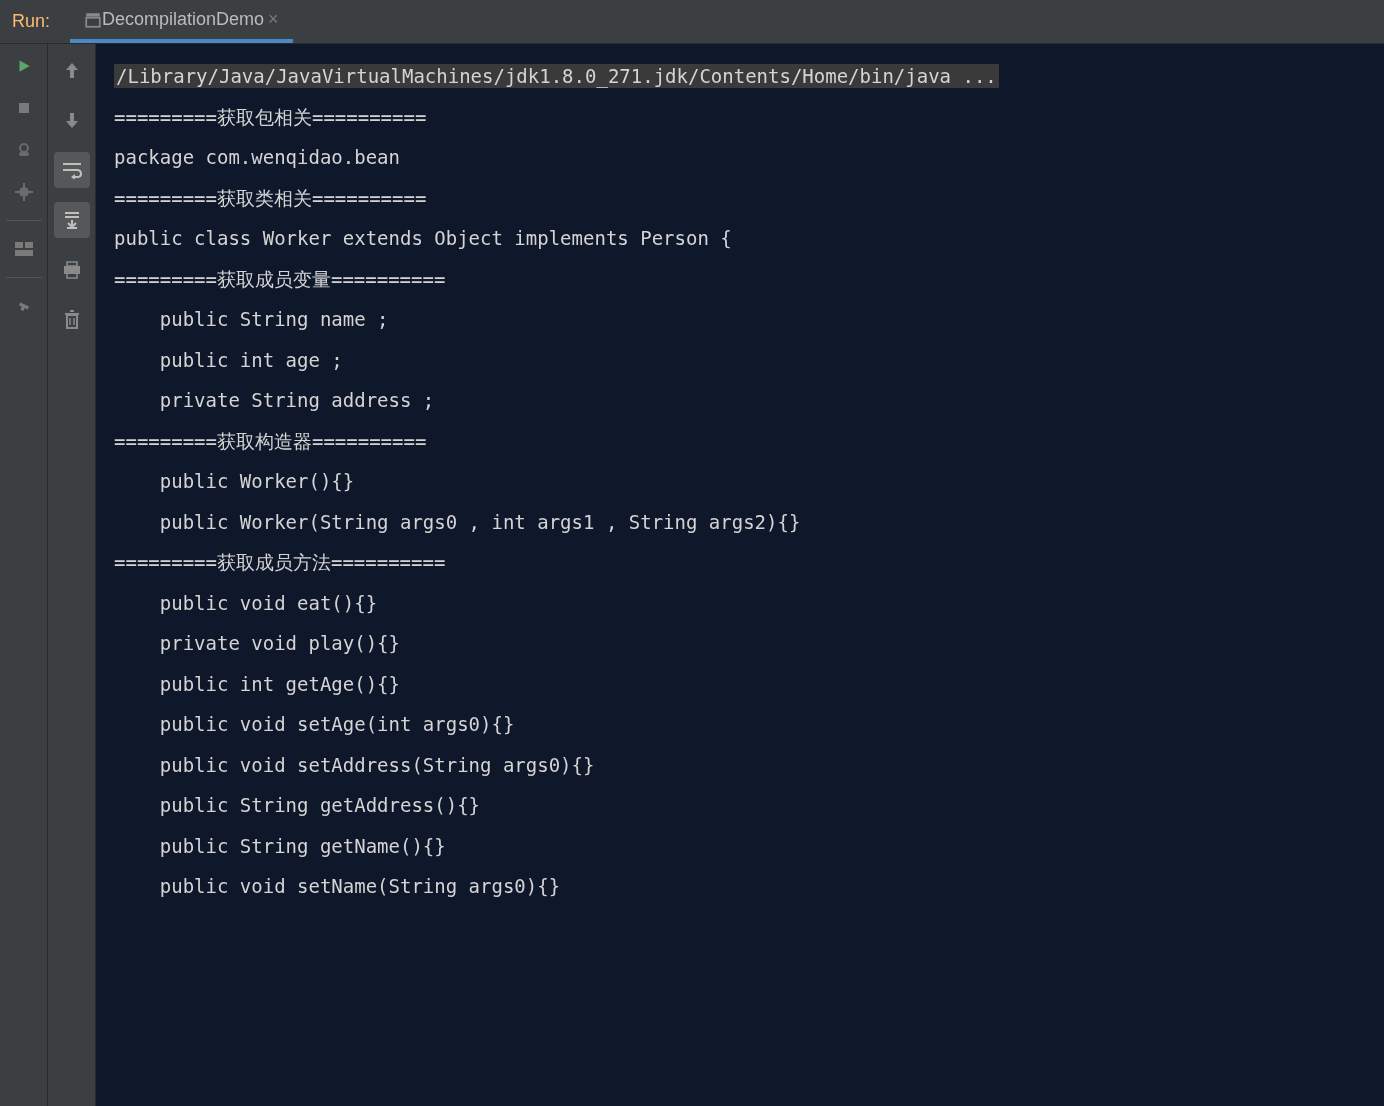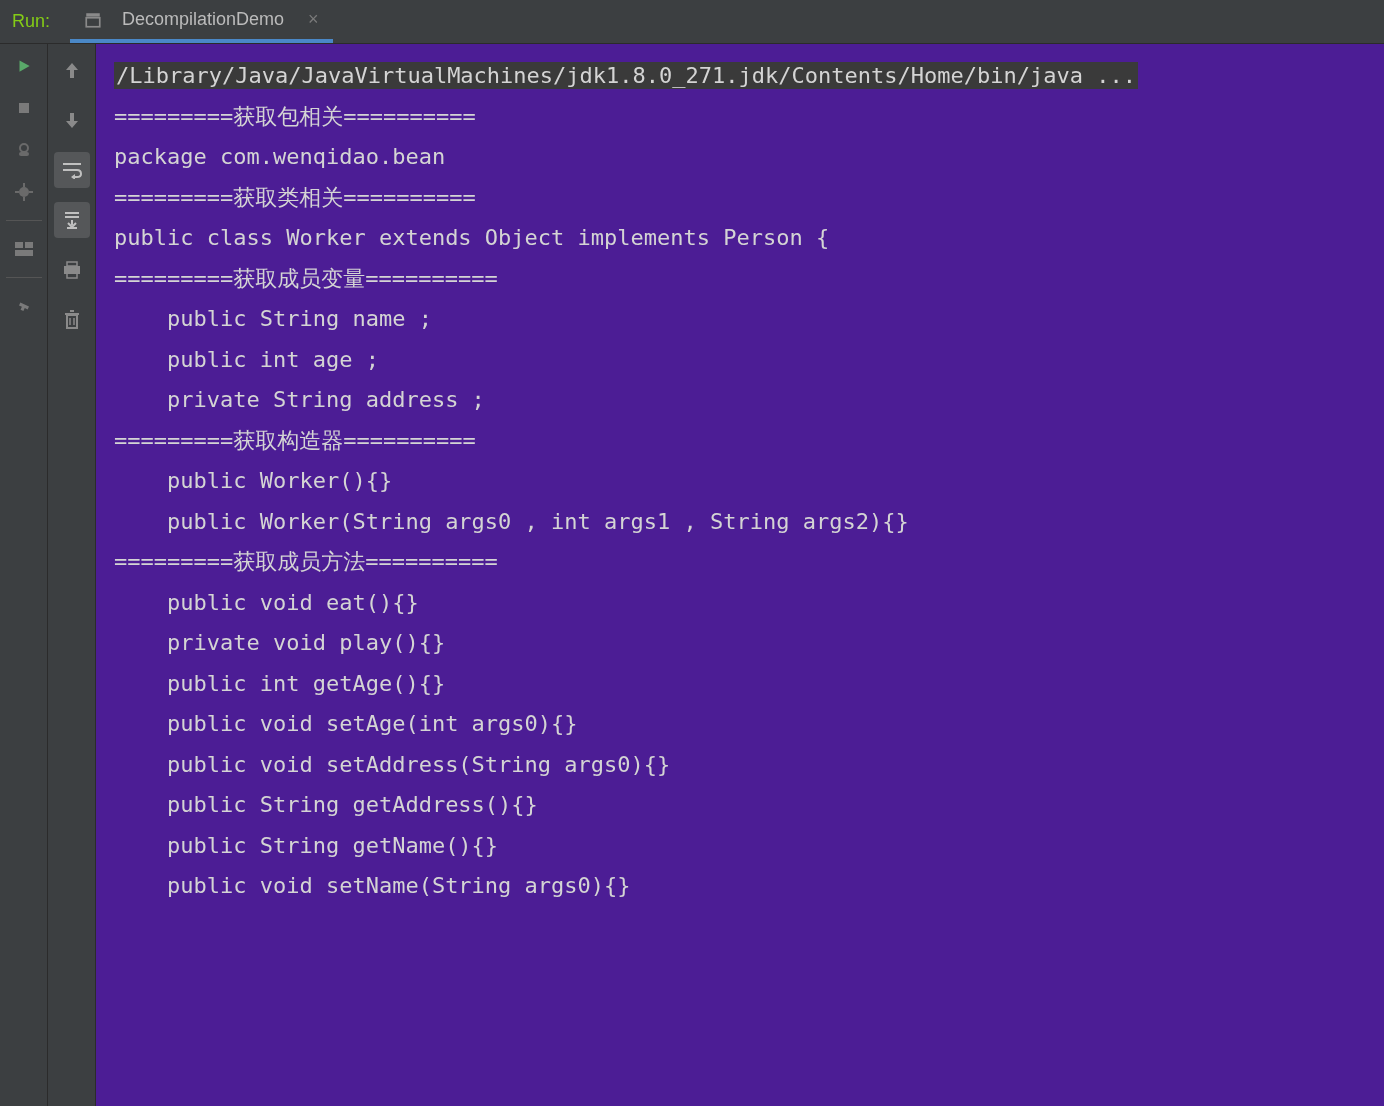--- a/index.html
+++ b/index.html
@@ -13,35 +13,35 @@
     }
     .header {
       display: flex;
       align-items: center;
       height: 44px;
       padding: 0 12px;
       background: #3c3f41;
       border-bottom: 1px solid #2b2b2b;
     }
     .run-label {
-      color: #84cc16;
+      color: #fdba74;
       font-family: -apple-system, Arial, sans-serif;
       font-size: 18px;
       margin-right: 20px;
     }
     .tab {
       display: flex;
       align-items: center;
       height: 100%;
       padding: 0 14px;
       border-bottom: 4px solid #4a88c7;
       color: #bbbbbb;
       font-family: -apple-system, Arial, sans-serif;
       font-size: 18px;
-      gap: 20px;
+      gap: 0;
     }
     .tab-icon svg { width: 18px; height: 18px; fill: #7a7a7a; }
     .close-icon { color: #7a7a7a; font-size: 18px; margin-left: 4px; }
     .body {
       display: flex;
       height: calc(100% - 44px);
     }
     .sidebar {
       width: 48px;
       background: #3c3f41;
@@ -70,23 +70,23 @@
     }
     .secondary-toolbar .btn {
       width: 36px; height: 36px; display:flex; align-items:center; justify-content:center;
       border-radius: 4px;
     }
     .secondary-toolbar .btn.active {
       background: #555759;
     }
     .console {
       flex: 1;
-      background: #4c1d95;
+      background: #0f172a;
       padding: 12px 18px;
-      font-size: 22px;
+      font-size: 19px;
       line-height: 40.5px;
       white-space: pre;
       overflow: hidden;
       color: #d4d4d4;
     }
     .cmd {
       background: #3a3a3a;
       padding: 1px 2px;
     }
     .exit { color: #9a79c7; }

